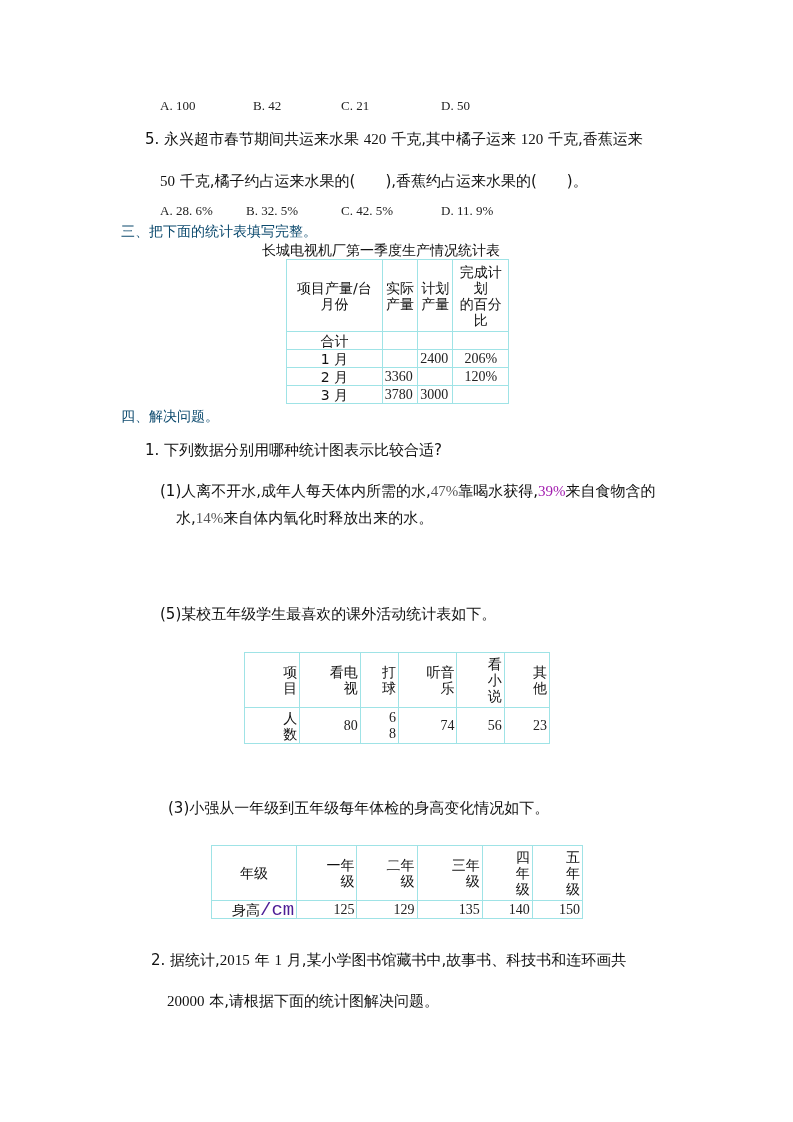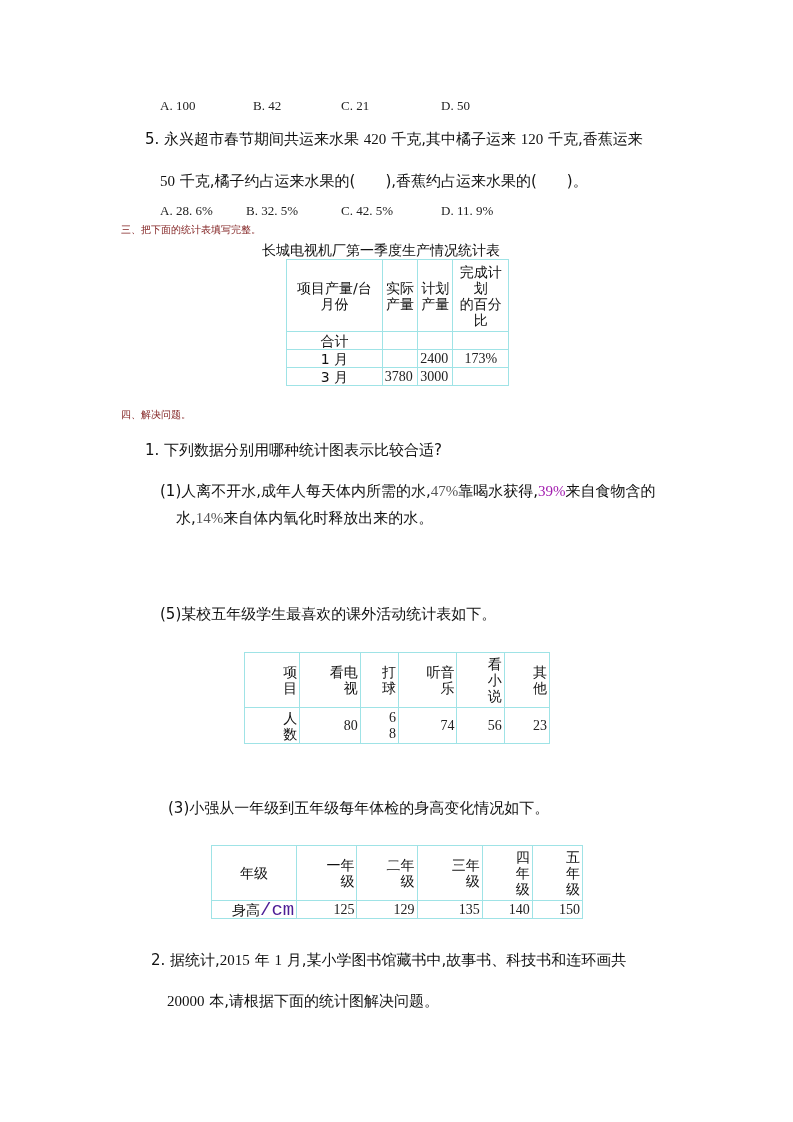--- a/index.html
+++ b/index.html
@@ -2,21 +2,21 @@
 <html><head>
 <meta charset="utf-8">
 <style>
   html, body { margin: 0; padding: 0; background: #ffffff; }
   body { width: 793px; height: 1122px; position: relative; overflow: hidden;
          font-family: "DejaVu Sans", "Liberation Sans", sans-serif; color: #111; }
   .abs { position: absolute; white-space: nowrap; }
   .opts { font-family: "Liberation Serif", "DejaVu Serif", serif; font-size: 13px; color: #222; }
   .opts span { display: inline-block; }
   .q { font-size: 15px; color: #111; }
-  .section { font-family: "DejaVu Serif", "Liberation Serif", serif; font-size: 10px; color: #7f1d1d; }
+  .section { font-family: "DejaVu Serif", "Liberation Serif", serif; font-size: 14px; color: #0c4a6e; }
   .num { font-family: "Liberation Serif", "DejaVu Serif", serif; }
   table { border-collapse: collapse; position: absolute; }
   td { border: 1px solid #9fe3e6; padding: 0 2px; font-size: 14px; line-height: 16px; vertical-align: middle; }
   .t1 td { font-size: 14px; }
   .t1 .hdr { text-align: center; }
   .vnum { font-family: "Liberation Serif", "DejaVu Serif", serif; font-size: 14px; color: #222; }
   .r { text-align: right; }
   .c { text-align: center; }
 </style>
 </head>
@@ -64,21 +64,27 @@
   <tr style="height:18px;">
     <td class="c">合计</td>
     <td class="vnum"></td>
     <td class="vnum"></td>
     <td class="vnum c"></td>
   </tr>
   <tr style="height:18px;">
     <td class="c">1 月</td>
     <td class="vnum"></td>
     <td class="vnum">2400</td>
-    <td class="vnum c">173%</td>
+    <td class="vnum c">206%</td>
+  </tr>
+  <tr style="height:18px;">
+    <td class="c">2 月</td>
+    <td class="vnum">3360</td>
+    <td class="vnum"></td>
+    <td class="vnum c">120%</td>
   </tr>
   <tr style="height:18px;">
     <td class="c">3 月</td>
     <td class="vnum">3780</td>
     <td class="vnum">3000</td>
     <td class="vnum c"></td>
   </tr>
 </tbody>
   </table>
 

